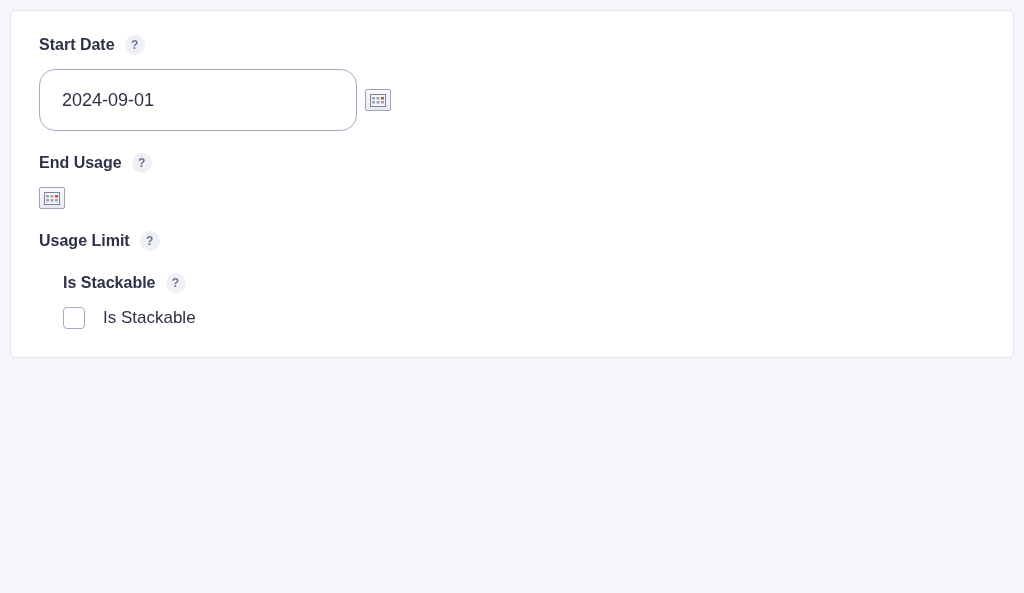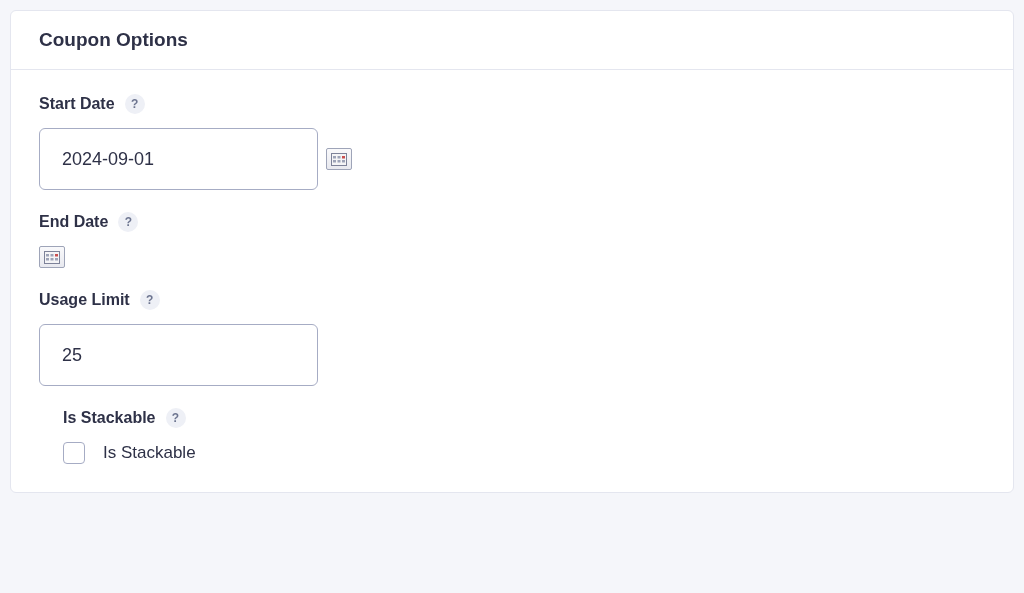--- a/index.html
+++ b/index.html
@@ -61,25 +61,25 @@
       font-size: 12px;
       font-weight: 600;
       cursor: help;
     }
     .input-row {
       display: flex;
       align-items: center;
       gap: 8px;
     }
     .text-input {
-      width: 279px;
+      width: 318px;
       height: 62px;
       padding: 0 22px;
       border: 1px solid #a6acc4;
-      border-radius: 6px;
+      border-radius: 16px;
       font-size: 18px;
       color: #2e3147;
       font-family: inherit;
       outline: none;
     }
     .calendar-btn {
       width: 26px;
       height: 22px;
       border: 1px solid #9ea4b8;
       border-radius: 2px;
@@ -115,23 +115,20 @@
     .checkbox-label {
       font-size: 17px;
       color: #2e3147;
       cursor: pointer;
     }
   </style>
 </head>
 <body>
 
 <div class="panel">
-  <div class="panel-header">
-    <div class="panel-title">Coupon Options</div>
-  </div>
 
   <div class="panel-body">
 
     <div class="form-group">
       <div class="label-row">
         <span class="field-label">Start Date</span>
         <span class="help-badge">?</span>
       </div>
       <div class="input-row">
         <input type="text" class="text-input" value="2024-09-01" style="">
@@ -144,21 +141,21 @@
             <rect x="2" y="8" width="3" height="2.5" fill="#9da3b7"></rect>
             <rect x="6.5" y="8" width="3" height="2.5" fill="#9da3b7"></rect>
             <rect x="11" y="8" width="3" height="2.5" fill="#9da3b7"></rect>
           </svg>
         </span>
       </div>
     </div>
 
     <div class="form-group">
       <div class="label-row">
-        <span class="field-label">End Date</span>
+        <span class="field-label">End Usage</span>
         <span class="help-badge">?</span>
       </div>
       <div class="input-row">
         <span class="calendar-btn">
           <svg viewBox="0 0 16 14">
             <rect x="0.5" y="1.5" width="15" height="12" fill="#f4f4f6" stroke="#7d8299" stroke-width="1"></rect>
             <rect x="2" y="4" width="3" height="2.5" fill="#9da3b7"></rect>
             <rect x="6.5" y="4" width="3" height="2.5" fill="#9da3b7"></rect>
             <rect x="11" y="4" width="3" height="2.5" fill="#c94f4f"></rect>
             <rect x="2" y="8" width="3" height="2.5" fill="#9da3b7"></rect>
@@ -167,23 +164,20 @@
           </svg>
         </span>
       </div>
     </div>
 
     <div class="form-group">
       <div class="label-row">
         <span class="field-label">Usage Limit</span>
         <span class="help-badge">?</span>
       </div>
-      <div class="input-row">
-        <input type="text" class="text-input" value="25" style="">
-      </div>
     </div>
 
     <div class="form-group">
       <div class="label-row">
         <span class="field-label">Is Stackable</span>
         <span class="help-badge">?</span>
       </div>
       <div class="checkbox-row">
         <input type="checkbox" class="checkbox" style="">
         <span class="checkbox-label">Is Stackable</span>

